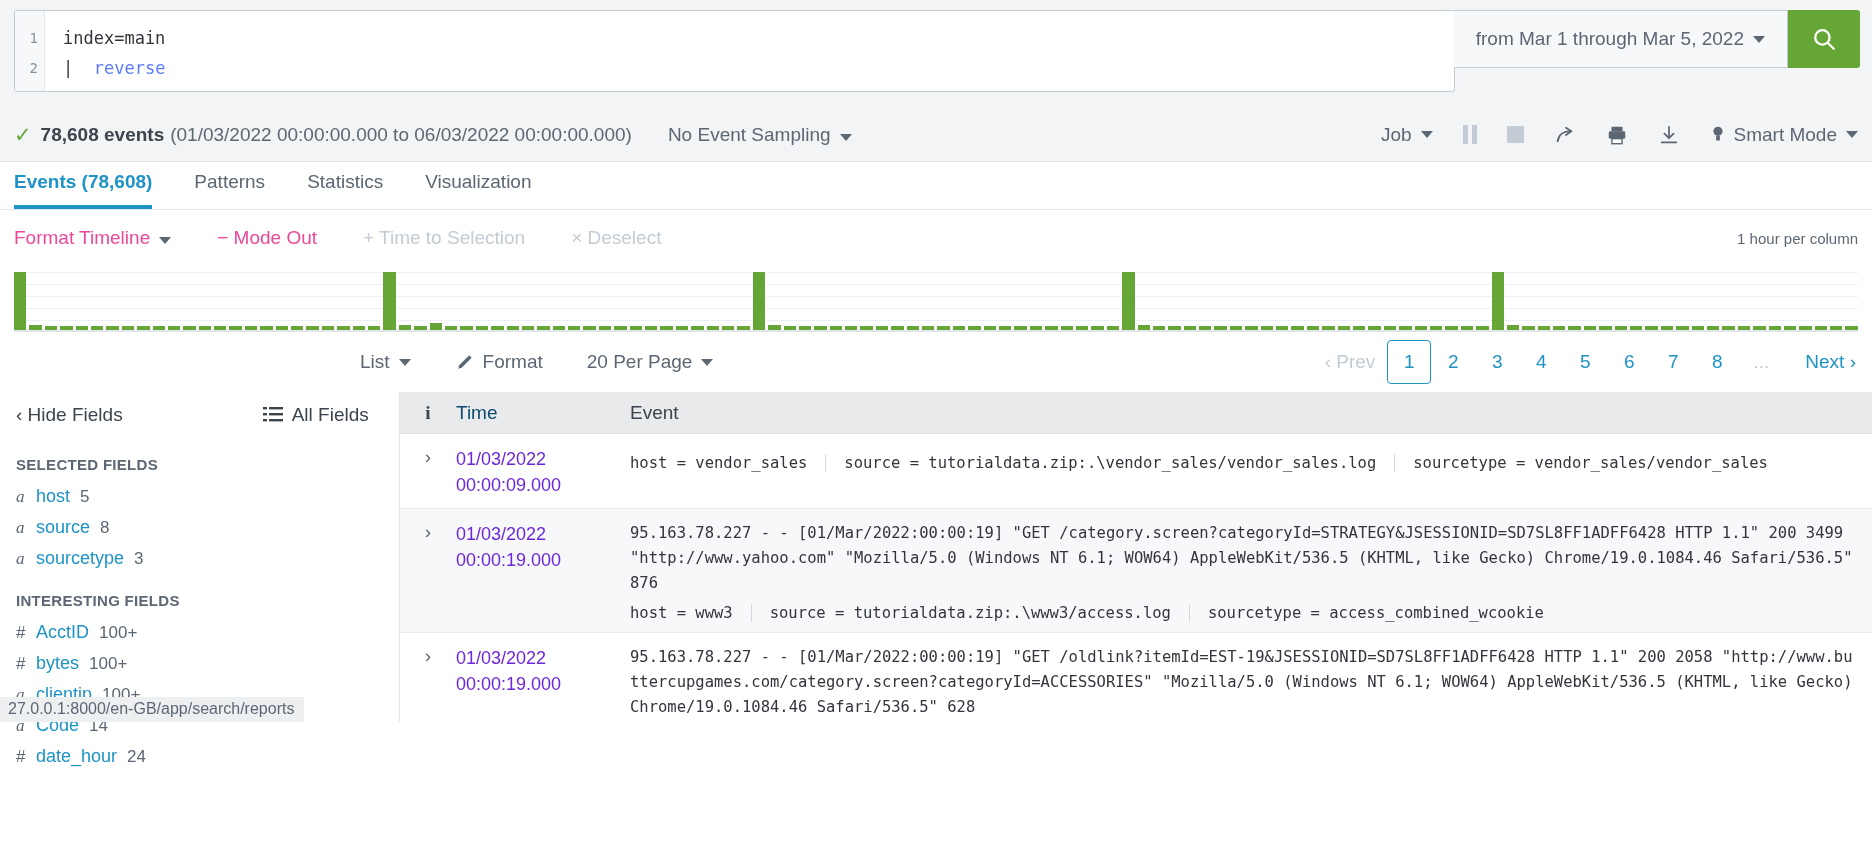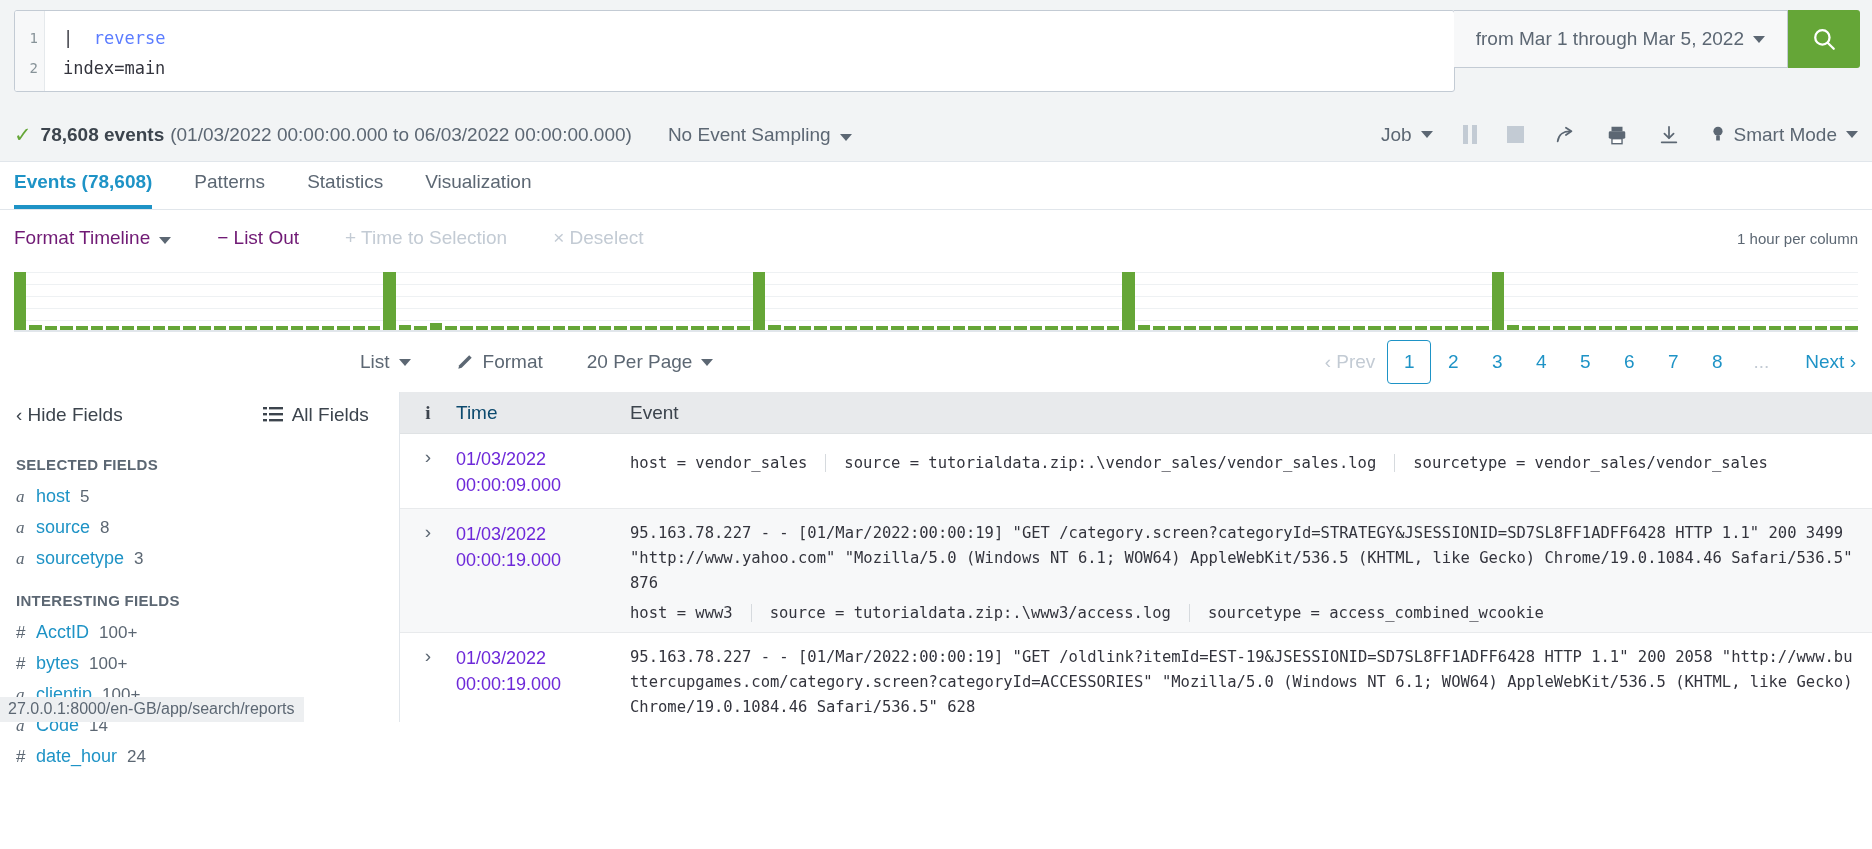--- a/index.html
+++ b/index.html
@@ -105,21 +105,21 @@
     padding: 0 0 12px 0; margin-right: 42px;
     cursor: pointer; border-bottom: 4px solid transparent; text-align: center;
   }
   .tab.active { color: #1e93c6; font-weight: bold; border-bottom-color: #1e93c6; }
 
   
   .tl-toolbar {
     display: flex; align-items: center;
     height: 56px; padding: 0 14px;
   }
-  .tl-btn { font-size: 19px; color: #701a75; margin-right: 46px; cursor: pointer; }
+  .tl-btn { font-size: 19px; color: #ec4899; margin-right: 46px; cursor: pointer; }
   .tl-btn.dis { color: #c3cbd4; cursor: default; }
   .tl-spacer { flex: 1; }
   .tl-legend { font-size: 15px; color: #5c6773; }
 
   
   .tl-chart {
     position: relative; height: 62px;
     margin: 4px 14px 0 14px;
     border-bottom: 2px solid #e1e6eb;
   }
@@ -191,22 +191,22 @@
 </head>
 <body>
 
 <div class="searchbar-row">
   <div class="search-input-wrap">
     <div class="gutter">
       <div>1</div>
       <div>2</div>
     </div>
     <div class="spl-code">
+      <div class="spl-line">index=main</div>
       <div class="spl-line"><span class="spl-pipe">|</span><span class="spl-cmd">&nbsp;&nbsp;reverse</span></div>
-      <div class="spl-line">index=main</div>
     </div>
   </div>
   <div class="timerange-picker">
     <span>from Mar 1 through Mar 5, 2022</span>
     <span class="caret"></span>
   </div>
   <div class="search-go-btn">
     <svg width="26" height="26" viewBox="0 0 24 24">
       <circle cx="10.5" cy="10.5" r="6.6" fill="none" stroke="#fff" stroke-width="2.1"></circle>
       <line x1="15.4" y1="15.4" x2="21" y2="21" stroke="#fff" stroke-width="2.1" stroke-linecap="round"></line>
@@ -265,21 +265,21 @@
 
 <div class="tabs-row">
   <div class="tab active">Events (78,608)</div>
   <div class="tab">Patterns</div>
   <div class="tab">Statistics</div>
   <div class="tab">Visualization</div>
 </div>
 
 <div class="tl-toolbar">
   <div class="tl-btn"><span>Format Timeline</span><span class="caret"></span></div>
-  <div class="tl-btn">− List Out</div>
+  <div class="tl-btn">− Mode Out</div>
   <div class="tl-btn dis">+ Time to Selection</div>
   <div class="tl-btn dis">× Deselect</div>
   <div class="tl-spacer"></div>
   <div class="tl-legend">1 hour per column</div>
 </div>
 
 <div class="tl-chart">
   <div class="tl-grid" style="top:2px"></div>
   <div class="tl-grid" style="top:14px"></div>
   <div class="tl-grid" style="top:26px"></div>

